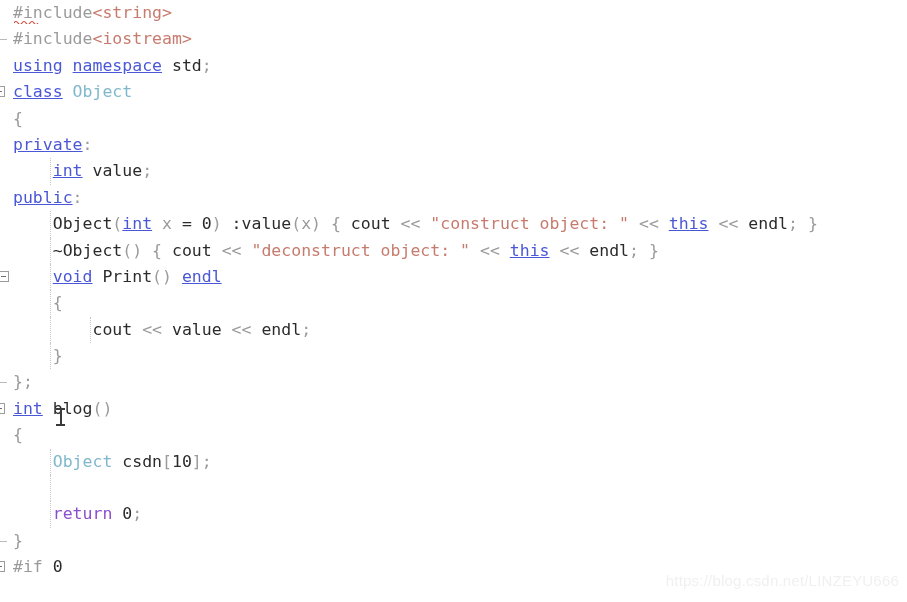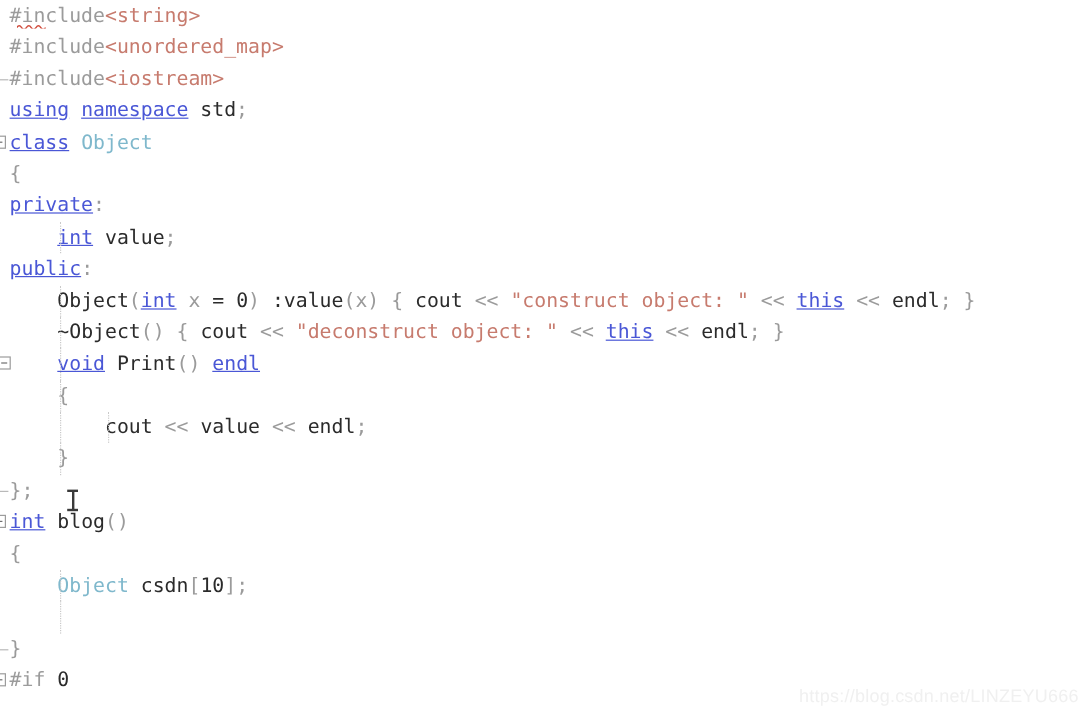--- a/index.html
+++ b/index.html
@@ -24,21 +24,21 @@
     position: absolute;
     left: 0;
     top: 0;
     width: 907px;
     padding-top: 0px;
   }
   .line {
     position: relative;
     height: 26.4px;
     white-space: pre;
-    padding-left: 8px;
+    padding-left: 13px;
     box-sizing: border-box;
   }
   
   .tok-plain   { color: #2b2b2b; }
   .tok-key     { color: #4a57d6; text-decoration: underline; }          
   .tok-ctl     { color: #8a4fd0; }          
   .tok-pre     { color: #9b9b9b; }          
   .tok-inc     { color: #c77b6e; }          
   .tok-str     { color: #c77b6e; }
   .tok-type    { color: #7fb8cc; }          
@@ -147,39 +147,39 @@
 </style>
 </head>
 <body>
 
 <div id="editor">
 
   <div id="code">
       <div class="line"><div class="squiggle"><svg width="26" height="4" viewBox="0 0 26 4">
             <path d="M0 3 Q2 0 4 3 T8 3 T12 3 T16 3 T20 3 T24 3" fill="none" stroke="#d04a3a" stroke-width="1.2"></path>
           </svg></div><span class="tok-pre">#include</span><span class="tok-angle">&lt;</span><span class="tok-inc">string</span><span class="tok-angle">&gt;</span></div>
-      <div class="line"><span class="tok-pre">#include</span><span class="tok-angle">&lt;</span><span class="tok-inc">unordered_map</span><span class="tok-angle">&gt;</span></div>
       <div class="line"><div class="foldend"></div><span class="tok-pre">#include</span><span class="tok-angle">&lt;</span><span class="tok-inc">iostream</span><span class="tok-angle">&gt;</span></div>
       <div class="line"><span class="tok-key">using</span><span class="tok-plain"> </span><span class="tok-key">namespace</span><span class="tok-plain"> </span><span class="tok-plain">std</span><span class="tok-op">;</span></div>
       <div class="line"><div class="fold"></div><span class="tok-key">class</span><span class="tok-plain"> </span><span class="tok-type">Object</span></div>
       <div class="line"><div class="foldline"></div><span class="tok-brace">{</span></div>
       <div class="line"><div class="foldline"></div><span class="tok-key">private</span><span class="tok-op">:</span></div>
       <div class="line"><div class="foldline"></div><div class="guide g2"></div><span class="tok-plain">    </span><span class="tok-key">int</span><span class="tok-plain"> </span><span class="tok-plain">value</span><span class="tok-op">;</span></div>
       <div class="line"><div class="foldline"></div><span class="tok-key">public</span><span class="tok-op">:</span></div>
       <div class="line"><div class="foldline"></div><div class="guide g2"></div><span class="tok-plain">    </span><span class="tok-plain">Object</span><span class="tok-op">(</span><span class="tok-key">int</span><span class="tok-plain"> </span><span class="tok-op">x</span><span class="tok-plain"> = </span><span class="tok-num">0</span><span class="tok-op">)</span><span class="tok-plain"> :</span><span class="tok-plain">value</span><span class="tok-op">(</span><span class="tok-op">x</span><span class="tok-op">)</span><span class="tok-plain"> </span><span class="tok-brace">{</span><span class="tok-plain"> </span><span class="tok-plain">cout</span><span class="tok-plain"> </span><span class="tok-op">&lt;&lt;</span><span class="tok-plain"> </span><span class="tok-str">"construct object: "</span><span class="tok-plain"> </span><span class="tok-op">&lt;&lt;</span><span class="tok-plain"> </span><span class="tok-key">this</span><span class="tok-plain"> </span><span class="tok-op">&lt;&lt;</span><span class="tok-plain"> </span><span class="tok-plain">endl</span><span class="tok-op">;</span><span class="tok-plain"> </span><span class="tok-brace">}</span></div>
       <div class="line"><div class="foldline"></div><div class="guide g2"></div><span class="tok-plain">    </span><span class="tok-plain">~Object</span><span class="tok-op">()</span><span class="tok-plain"> </span><span class="tok-brace">{</span><span class="tok-plain"> </span><span class="tok-plain">cout</span><span class="tok-plain"> </span><span class="tok-op">&lt;&lt;</span><span class="tok-plain"> </span><span class="tok-str">"deconstruct object: "</span><span class="tok-plain"> </span><span class="tok-op">&lt;&lt;</span><span class="tok-plain"> </span><span class="tok-key">this</span><span class="tok-plain"> </span><span class="tok-op">&lt;&lt;</span><span class="tok-plain"> </span><span class="tok-plain">endl</span><span class="tok-op">;</span><span class="tok-plain"> </span><span class="tok-brace">}</span></div>
       <div class="line"><div class="fold" style="left: -2px;"></div><div class="guide g2"></div><span class="tok-plain">    </span><span class="tok-key">void</span><span class="tok-plain"> </span><span class="tok-plain">Print</span><span class="tok-op">()</span><span class="tok-plain"> </span><span class="tok-key">endl</span></div>
       <div class="line"><div class="foldline"></div><div class="guide g2"></div><span class="tok-plain">    </span><span class="tok-brace">{</span></div>
       <div class="line"><div class="foldline"></div><div class="guide g2"></div><div class="guide g3"></div><span class="tok-plain">        </span><span class="tok-plain">cout</span><span class="tok-plain"> </span><span class="tok-op">&lt;&lt;</span><span class="tok-plain"> </span><span class="tok-plain">value</span><span class="tok-plain"> </span><span class="tok-op">&lt;&lt;</span><span class="tok-plain"> </span><span class="tok-plain">endl</span><span class="tok-op">;</span></div>
       <div class="line"><div class="foldline"></div><div class="guide g2"></div><span class="tok-plain">    </span><span class="tok-brace">}</span></div>
       <div class="line"><div class="foldend"></div><span class="tok-brace">}</span><span class="tok-op">;</span></div>
       <div class="line"><div class="fold"></div><span class="tok-key">int</span><span class="tok-plain"> </span><span class="tok-plain">blog</span><span class="tok-op">()</span></div>
       <div class="line"><div class="foldline"></div><span class="tok-brace">{</span></div>
       <div class="line"><div class="foldline"></div><div class="guide g2"></div><span class="tok-plain">    </span><span class="tok-type">Object</span><span class="tok-plain"> </span><span class="tok-plain">csdn</span><span class="tok-op">[</span><span class="tok-num">10</span><span class="tok-op">]</span><span class="tok-op">;</span></div>
       <div class="line"><div class="foldline"></div><div class="guide g2"></div></div>
+      <div class="line"><div class="foldline"></div><div class="guide g2"></div><span class="tok-plain">    </span><span class="tok-ctl">return</span><span class="tok-plain"> </span><span class="tok-num">0</span><span class="tok-op">;</span></div>
       <div class="line"><div class="foldend"></div><span class="tok-brace">}</span></div>
       <div class="line"><div class="fold"></div><span class="tok-pre">#if</span><span class="tok-plain"> </span><span class="tok-num">0</span></div>
     </div>
 
   <div id="ibeam">
     <div class="cap-t"></div>
     <div class="stem"></div>
     <div class="cap-b"></div>
   </div>
 

